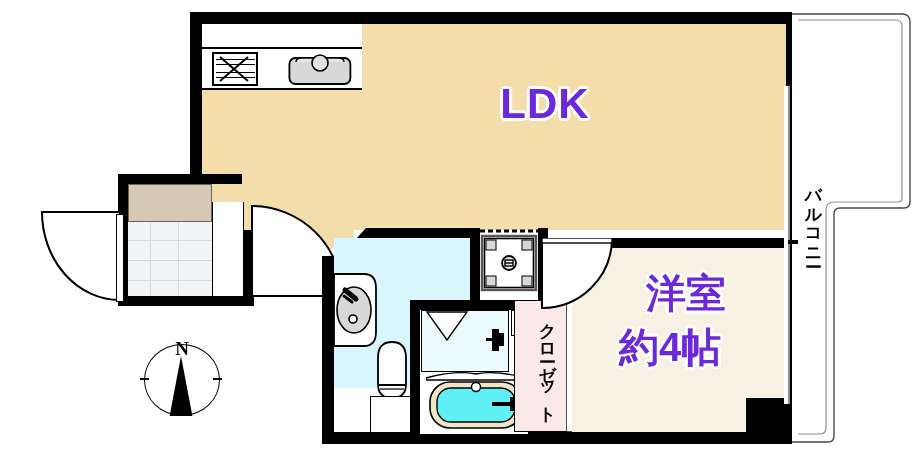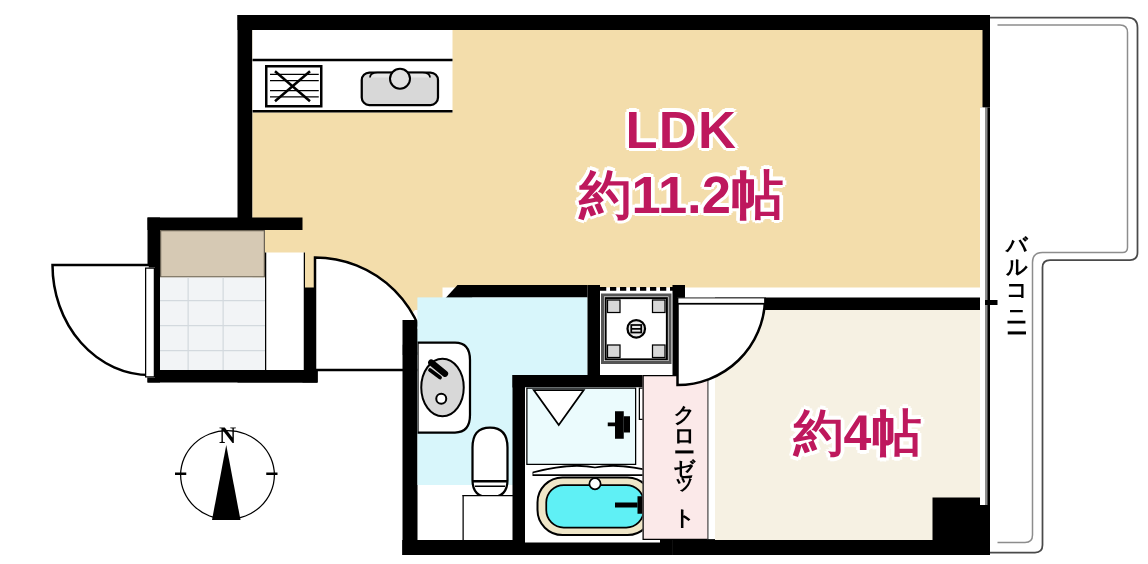--- a/index.html
+++ b/index.html
@@ -8,21 +8,21 @@
   #stage{position:relative;width:918px;height:451px;background:#ffffff;}
 
   
   .abs{position:absolute;box-sizing:border-box;}
   .wall{position:absolute;background:#000000;}
   .fill{position:absolute;}
   .thinline{position:absolute;background:#000000;}
   .wline{position:absolute;background:#ffffff;}
 
   
-  .roomlabel{position:absolute;text-align:center;color:#be185d;
+  .roomlabel{position:absolute;text-align:center;color:#6d28d9;
              font-weight:700;line-height:1.06;white-space:pre;
              text-shadow:
                2px 0 0 #fff,-2px 0 0 #fff,0 2px 0 #fff,0 -2px 0 #fff,
                2px 2px 0 #fff,-2px 2px 0 #fff,2px -2px 0 #fff,-2px -2px 0 #fff,
                3px 0 0 #fff,-3px 0 0 #fff,0 3px 0 #fff,0 -3px 0 #fff;}
   .vlabel{position:absolute;writing-mode:vertical-rl;text-orientation:upright;
           font-weight:700;color:#000;line-height:1.0;letter-spacing:1px;}
 
   
   #compass{position:absolute;left:140px;top:338px;width:84px;height:84px;}
@@ -229,24 +229,24 @@
   <div class="wall" style="left:538px;top:432px;width:248px;height:12px;"></div>
   <div class="wall" style="left:746px;top:398px;width:46px;height:46px;"></div>
 
   <div class="abs" style="left:540px;top:238px;width:74px;height:74px;">
     <svg width="74" height="74" style="position:absolute;left:0;top:0;">
       <path d="M 2 2 L 72 2 A 70 70 0 0 1 2 70 Z" fill="#ffffff" stroke="#000" stroke-width="2"></path>
       <rect x="2" y="0" width="70" height="5" fill="#ffffff" stroke="#000" stroke-width="1.4"></rect>
     </svg>
   </div>
 
-  <div class="roomlabel" style="left:596px;top:326px;width:180px;font-size:40px;">約4帖</div>
+  <div class="roomlabel" style="left:596px;top:272px;width:180px;font-size:40px;">洋室</div>
+  <div class="roomlabel" style="left:580px;top:326px;width:180px;font-size:40px;">約4帖</div>
 
   <div class="roomlabel" style="left:440px;top:82px;width:210px;font-size:42px;letter-spacing:1px;">LDK</div>
-  <div class="roomlabel" style="left:430px;top:134px;width:230px;font-size:42px;">約11.2帖</div>
 
   <div class="abs" style="left:782px;top:86px;width:10px;height:318px;">
     <div class="thinline" style="left:2px;top:0;width:1.6px;height:318px;background:#8d8d8d;"></div>
     <div class="thinline" style="left:6px;top:0;width:1.6px;height:318px;background:#8d8d8d;"></div>
   </div>
   <div class="wall" style="left:776px;top:240px;width:22px;height:4px;"></div>
 
   <div class="wline" style="left:784px;top:86px;width:4px;height:318px;"></div>
 
   <div class="wall" style="left:322px;top:432px;width:48px;height:12px;"></div>

